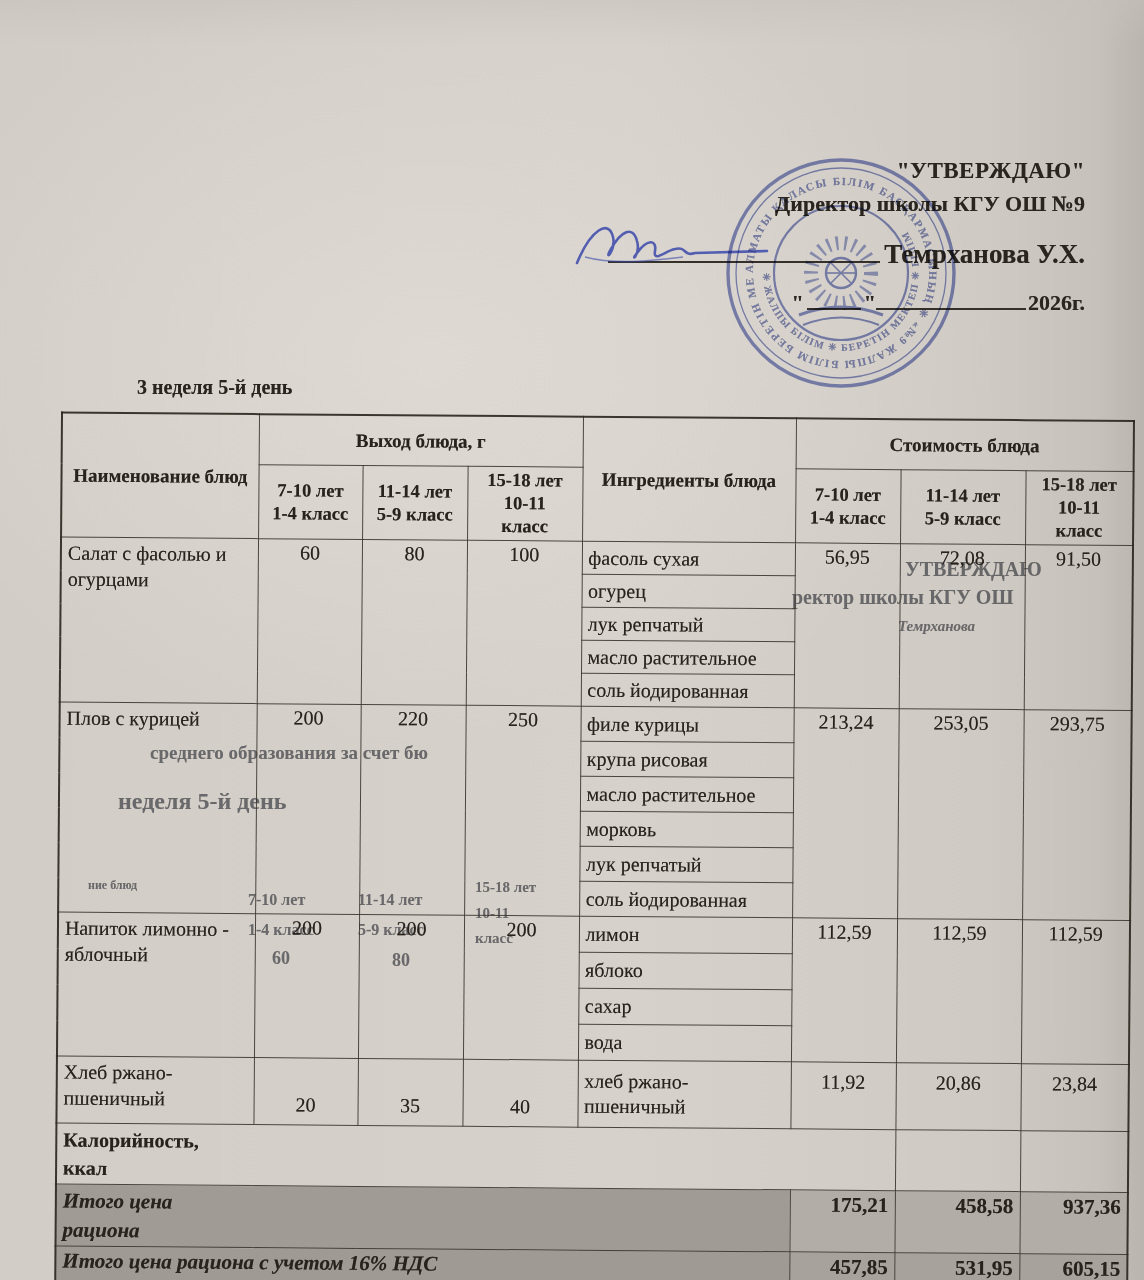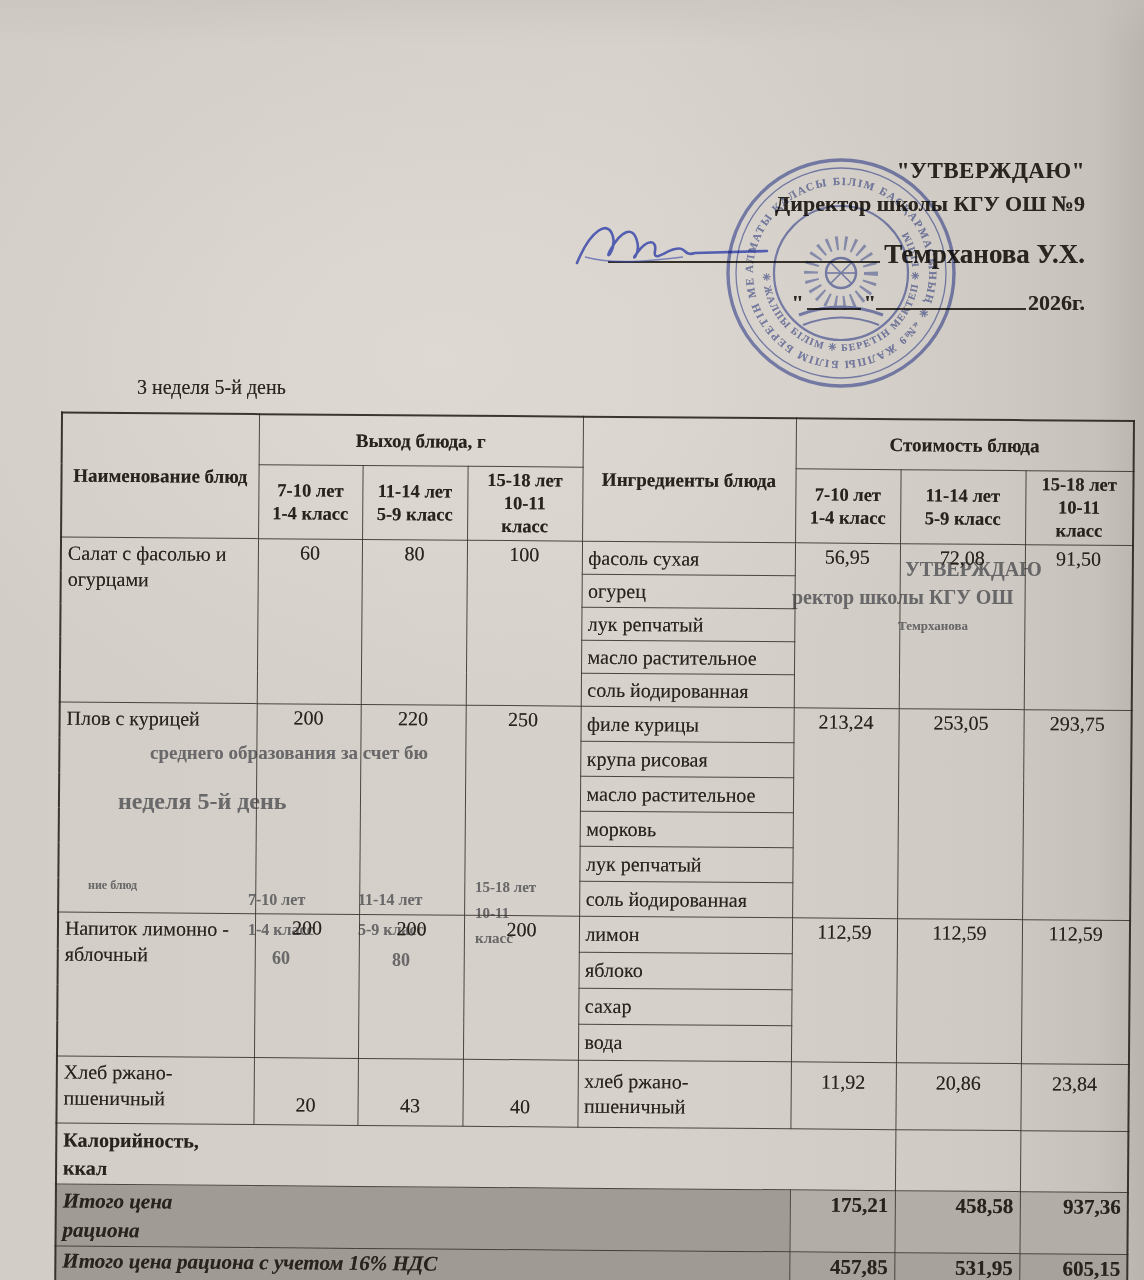--- a/index.html
+++ b/index.html
@@ -32,21 +32,21 @@
   .dline{ display:inline-block; border-bottom:2px solid #35302a; vertical-align:baseline; }
   .dline.short{ width:54px; margin:0 3px; }
   .dline.long{ width:150px; margin-right:2px; }
 
   
   .doc-title{
     position:absolute; top:312px; left:52px; width:1040px; z-index:2;
     text-align:center; font-weight:bold; font-size:19.5px; line-height:1.4;
     white-space:pre-line;
   }
-  .week-label{ position:absolute; top:376px; left:137px; font-weight:normal; font-size:20px; z-index:2; }
+  .week-label{ position:absolute; top:376px; left:137px; font-weight:bold; font-size:20px; z-index:2; }
 
   
   .stamp{ position:absolute; left:721px; top:153px; z-index:5; mix-blend-mode:multiply;
           opacity:.62; filter:blur(.5px); }
 
   
   .ghost{ position:absolute; color:rgba(72,78,100,.30); font-weight:bold; z-index:1;
           white-space:pre-line; filter:blur(.4px); }
 
   
@@ -84,21 +84,21 @@
   tr.sum1 td.slabel{ background:#a09c95; } tr.sum1 td.sval{ background:#b2aea7; }
   tr.sum2 td.slabel{ background:#9f9b94; } tr.sum2 td.sval{ background:#a7a39c; }
 </style>
 </head>
 <body>
 
 <div class="page soft">
 
   <div class="ghost" style="left:905px;top:558px;font-size:20px;">УТВЕРЖДАЮ</div>
   <div class="ghost" style="left:792px;top:586px;font-size:20px;">ректор школы КГУ ОШ</div>
-  <div class="ghost" style="left:898px;top:618px;font-size:13px;">Темрханова</div>
+  <div class="ghost" style="left:898px;top:618px;font-size:15px;font-style:italic;">Темрханова</div>
   <div class="ghost" style="left:150px;top:742px;font-size:19px;">среднего образования за счет бю</div>
   <div class="ghost" style="left:118px;top:788px;font-size:24px;">неделя 5-й день</div>
   <div class="ghost" style="left:88px;top:878px;font-size:12px;">ние блюд</div>
   <div class="ghost" style="left:248px;top:885px;font-size:16px;line-height:1.9;">7-10 лет
 1-4 класс</div>
   <div class="ghost" style="left:358px;top:885px;font-size:16px;line-height:1.9;">11-14 лет
 5-9 класс</div>
   <div class="ghost" style="left:475px;top:875px;font-size:15px;line-height:1.7;">15-18 лет
 10-11
 класс</div>
@@ -251,21 +251,21 @@
     <tr class="b3">
             <td class="ing">сахар</td>
           </tr>
     <tr class="b3">
             <td class="ing">вода</td>
           </tr>
 
     <tr class="bread">
       <td class="dish">Хлеб ржано-пшеничный</td>
       <td class="num">20</td>
-      <td class="num">43</td>
+      <td class="num">35</td>
       <td class="num">40</td>
       <td class="ing">хлеб ржано-пшеничный</td>
       <td class="cost">11,92</td>
       <td class="cost">20,86</td>
       <td class="cost">23,84</td>
     </tr>
 
     <tr class="kcal">
       <td class="kcal-label" colspan="6"><span>Калорийность, ккал</span></td>
       <td></td>

